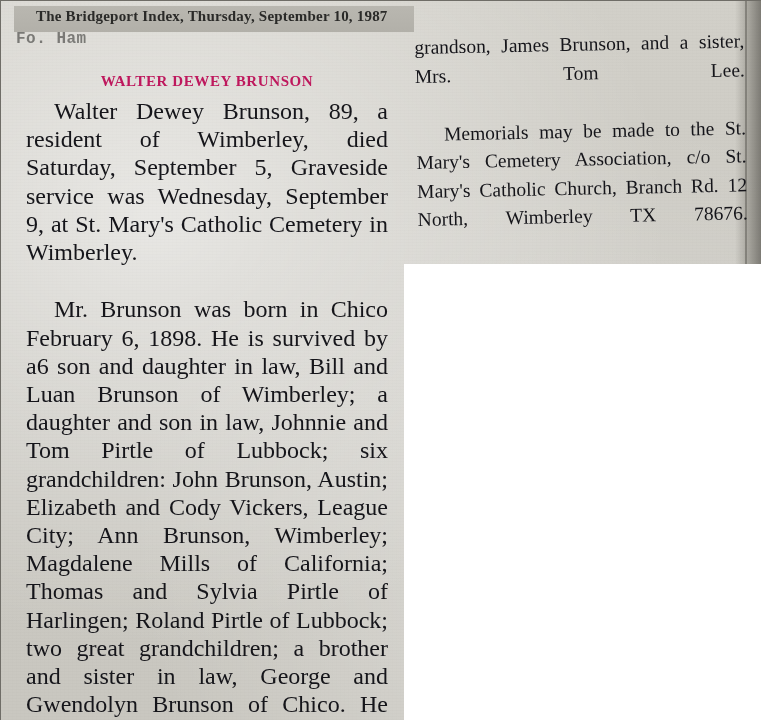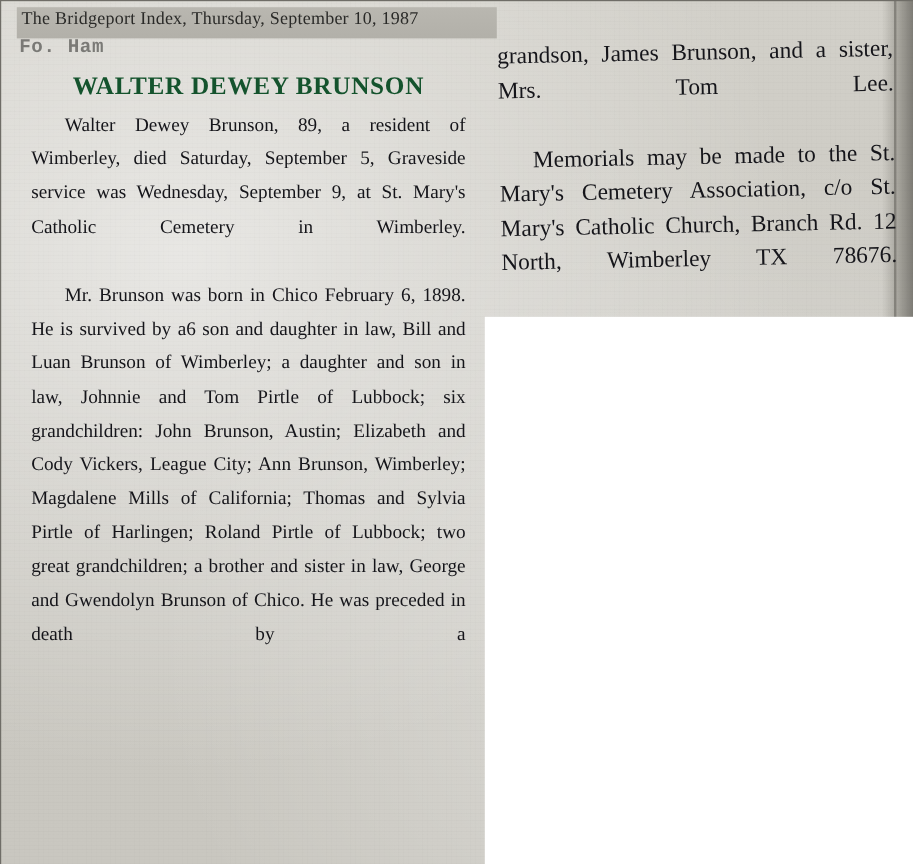--- a/index.html
+++ b/index.html
@@ -55,27 +55,28 @@
   .masthead {
     position: absolute;
     left: 14px; top: 6px;
     width: 400px;
     height: 26px;
     background: linear-gradient(180deg, #b9b7b0 0%, #b2b0a9 100%);
     border: 0;
   }
   .masthead-text {
     position: absolute;
-    left: 18px; top: 8px;
+    left: 36px; top: 8px;
     width: 400px;
     font-family: "Liberation Serif", serif;
     font-size: 15px;
     color: #2a2a28;
     letter-spacing: 0.2px;
     white-space: nowrap;
+    font-weight: bold;
   }
   
   .masthead-ghost {
     position: absolute;
     left: 16px; top: 30px;
     width: 150px; height: 14px;
     overflow: hidden;
     color: rgba(40,40,38,0.55);
     font-size: 16px;
     font-weight: bold;
@@ -96,32 +97,32 @@
   .col-right {
     left: 414px;
     top: 34px;
     width: 330px;
     transform: rotate(-1.15deg);
     transform-origin: left top;
   }
 
   .headline {
     font-family: "Liberation Serif", serif;
-    font-size: 21px;
+    font-size: 15px;
     letter-spacing: 0.6px;
     text-align: center;
-    margin: 3px 0 7px 0;
-    color: #14532d;
+    margin: 17px 0 7px 0;
+    color: #be185d;
     white-space: nowrap;
   }
 
   p.para {
     margin: 0 0 1px 0;
     font-family: "Liberation Serif", serif;
-    font-size: 16px;
+    font-size: 24px;
     line-height: 28.2px;
     text-align: justify;
     text-justify: inter-word;
     text-indent: 28px;
     color: #15151a;
     word-spacing: 0.5px;
   }
   .col-right p.para {
     font-size: 19.5px;
     line-height: 28.5px;

